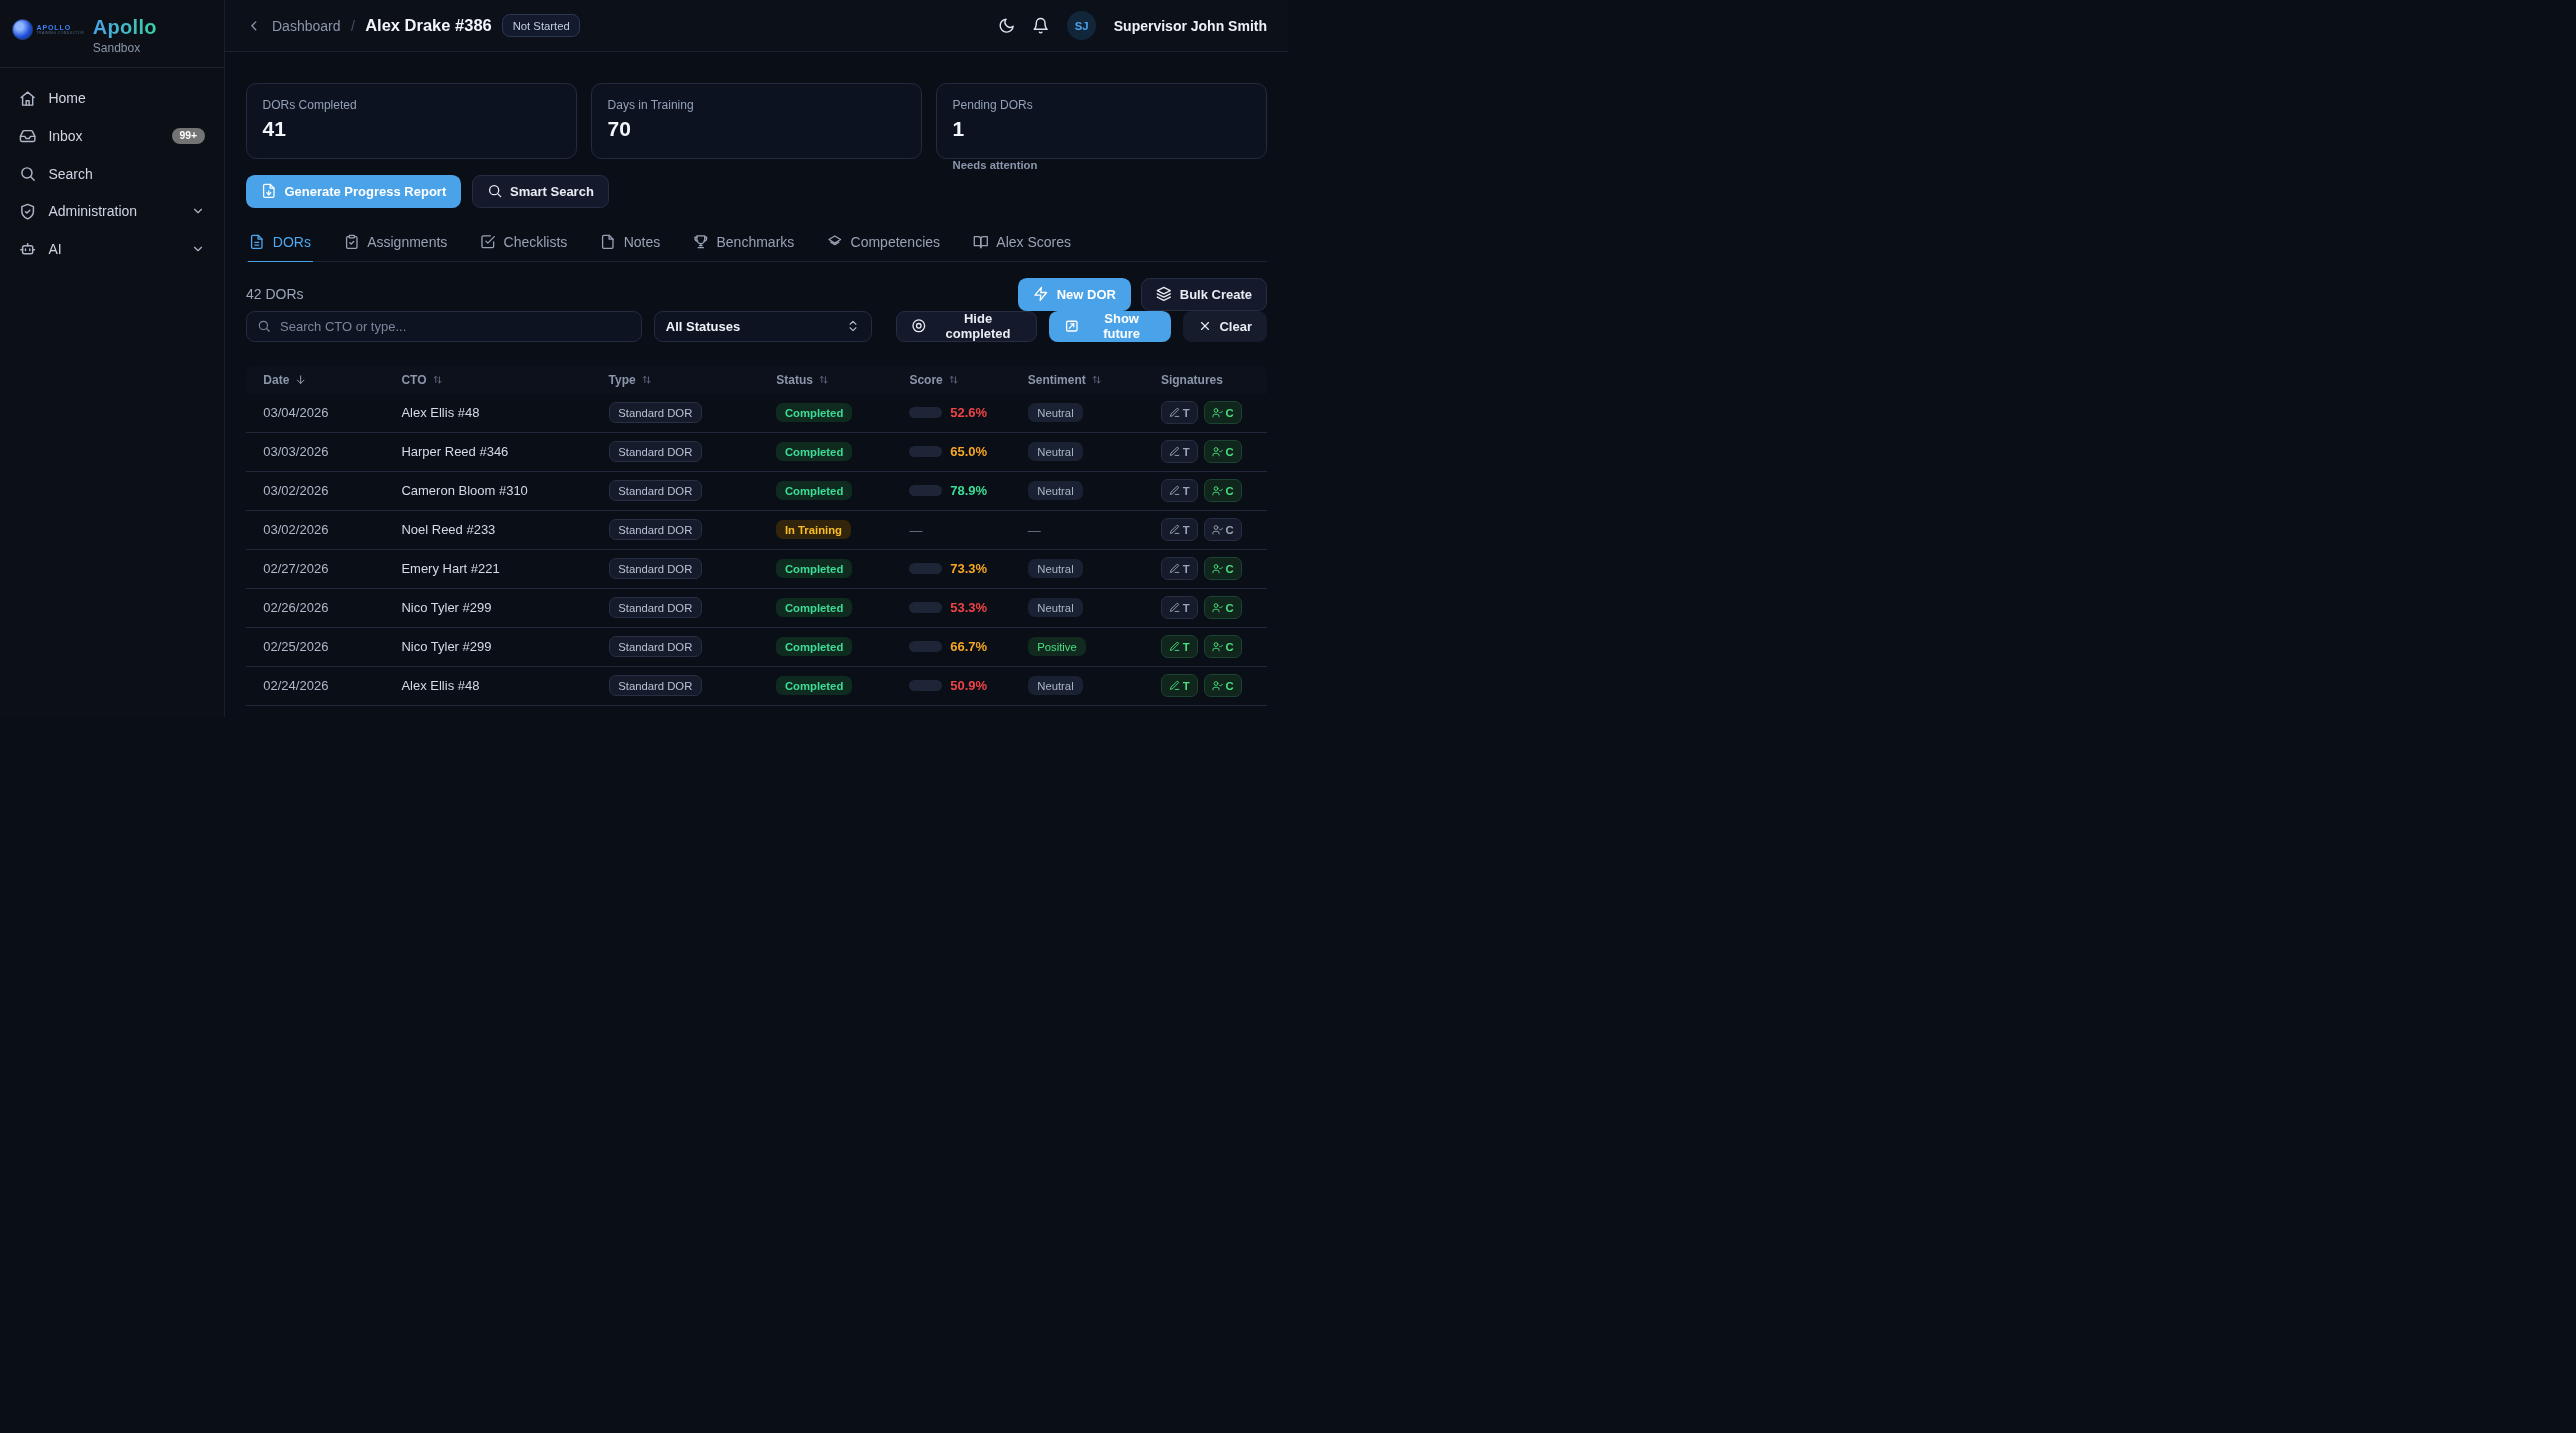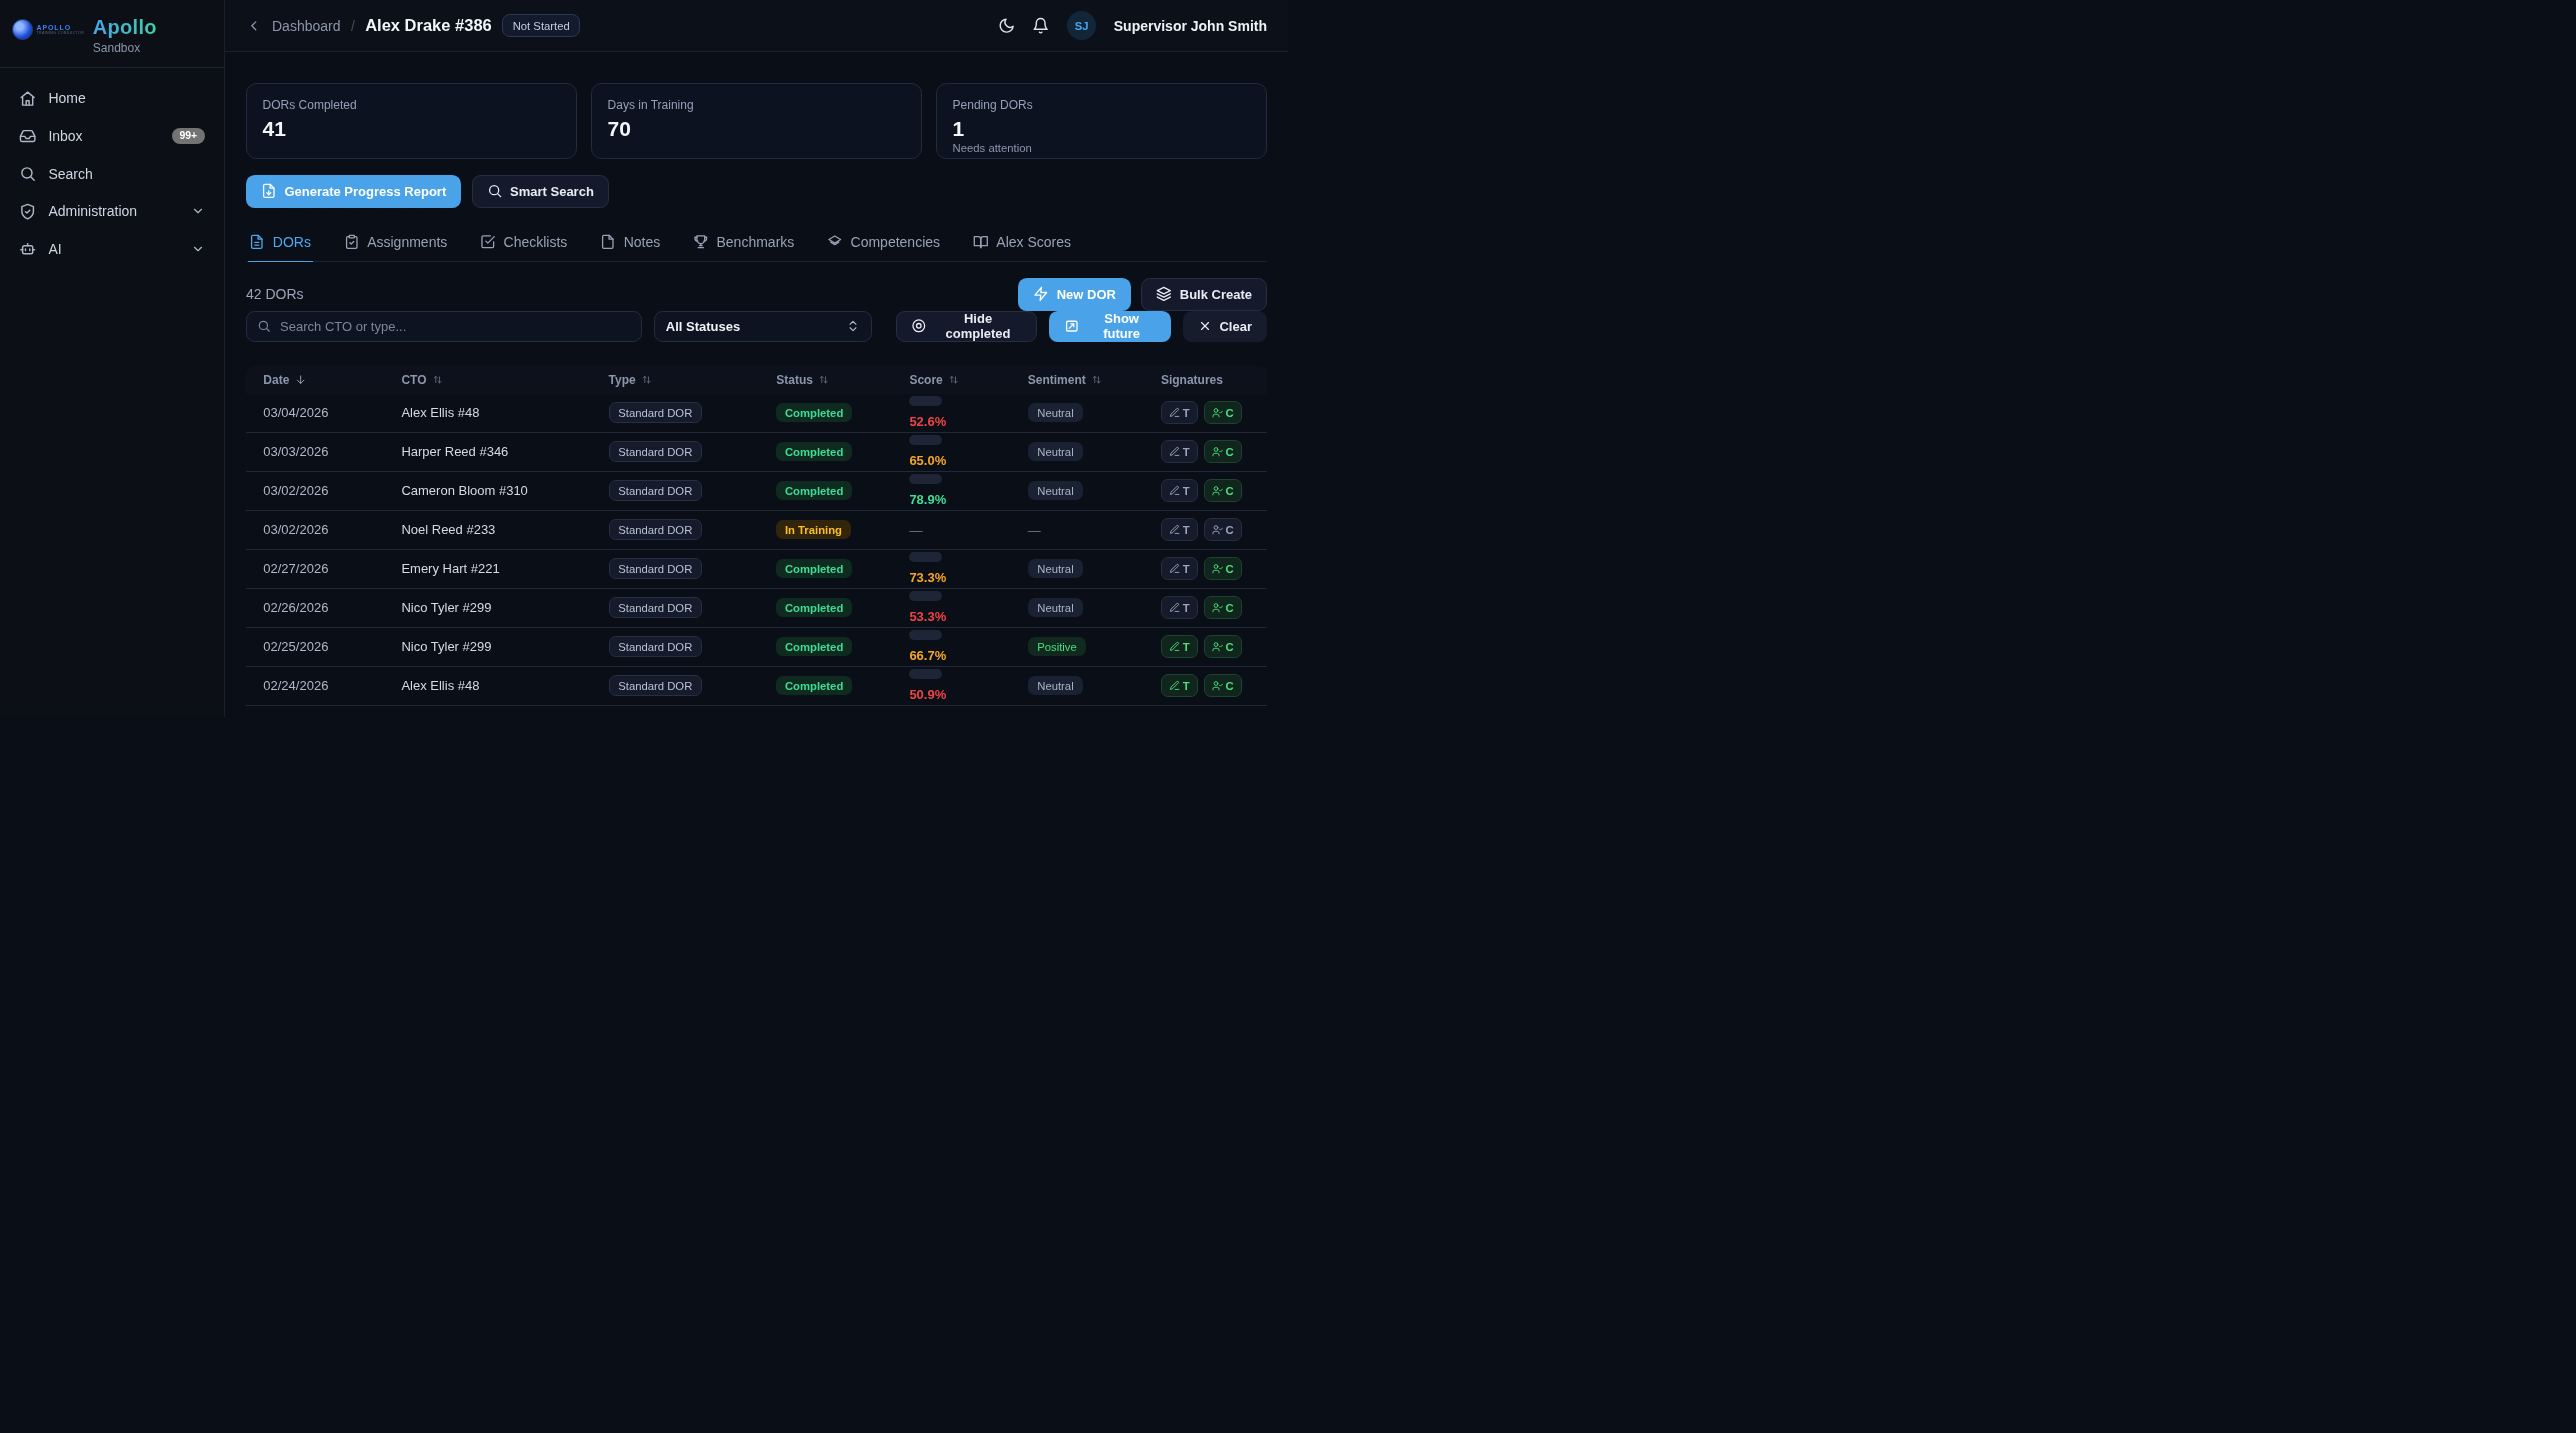--- a/index.html
+++ b/index.html
@@ -58,21 +58,21 @@
   .user-name { font-size:14px; font-weight:600; color:#eef2f8; }
 
   .content { flex:1; padding:31px 21px 0 21px; overflow:hidden; }
 
   
   .stats { display:flex; gap:14px; }
   .stat-card { flex:1; background:#0d1220; border:0.9px solid #232b3e; border-radius:10.4px;
     padding:14px 15.6px; height:76px; }
   .stat-label { font-size:12px; color:#93a0b5; }
   .stat-value { font-size:21px; font-weight:bold; color:#f2f5fa; margin-top:5.2px; }
-  .stat-sub { font-size:11.3px; color:#8b96ab; margin-top:1px; }
+  .stat-sub { font-size:11.3px; color:#8b96ab; margin-top:18px;font-weight:bold; }
 
   
   .actions { display:flex; gap:10.4px; margin-top:15.6px; }
   .btn { display:inline-flex; align-items:center; gap:7.8px; height:33px; padding:0 14px;
     border-radius:8.7px; font-size:13px; font-weight:600; cursor:pointer; border:0.9px solid transparent;
     font-family:inherit; }
   .btn-primary { background:#4aa3e8; color:#fff; }
   .btn-dark { background:#141a2b; border-color:#262e42; color:#e8ecf3; }
   .btn-plain { background:#161c2c; color:#e8ecf3; }
 
@@ -110,21 +110,21 @@
   .sort-ic { color:#5c677d; display:inline-flex; }
   .sort-ic.active { color:#9aa5b8; }
   .row { height:39px; border-bottom:0.9px solid #20283a; cursor:pointer; }
   .cell-date { font-size:13px; color:#aeb8c9; }
   .cell-cto { font-size:13px; color:#d5dbe6; }
   .type-badge { display:inline-block; background:#151b2b; border:0.9px solid #272f44; color:#b9c2d4;
     font-size:11.3px; padding:3.5px 8.7px; border-radius:7px; }
   .status-badge { display:inline-block; font-size:11.3px; font-weight:600; padding:3.5px 8.7px; border-radius:7px; }
   .status-completed { background:#0f2b1f; color:#3ddc97; }
   .status-inprogress { background:#33250b; color:#fbbf24; }
-  .score-cell { display:flex; gap:7.8px;flex-direction:column; }
+  .score-cell { display:flex; align-items:center; gap:7.8px; }
   .score-track { width:33px; height:10.4px; border-radius:866px; background:#1e2536; overflow:hidden; }
   .score-fill { height:100%; border-radius:866px; }
   .score-red .score-fill { background:#e14b4b; } .score-red .score-pct { color:#ef4444; }
   .score-amber .score-fill { background:#f5a623; } .score-amber .score-pct { color:#f5a623; }
   .score-green .score-fill { background:#3ddc97; } .score-green .score-pct { color:#3ddc97; }
   .score-pct { font-size:13px; font-weight:bold; }
   .dash { color:#6b7689; font-size:13px; }
   .sent-badge { display:inline-block; font-size:11.3px; padding:3.5px 9.5px; border-radius:7px; }
   .sent-neutral { background:#1a2133; color:#aab4c6; }
   .sent-positive { background:#11291e; color:#4ade80; }

